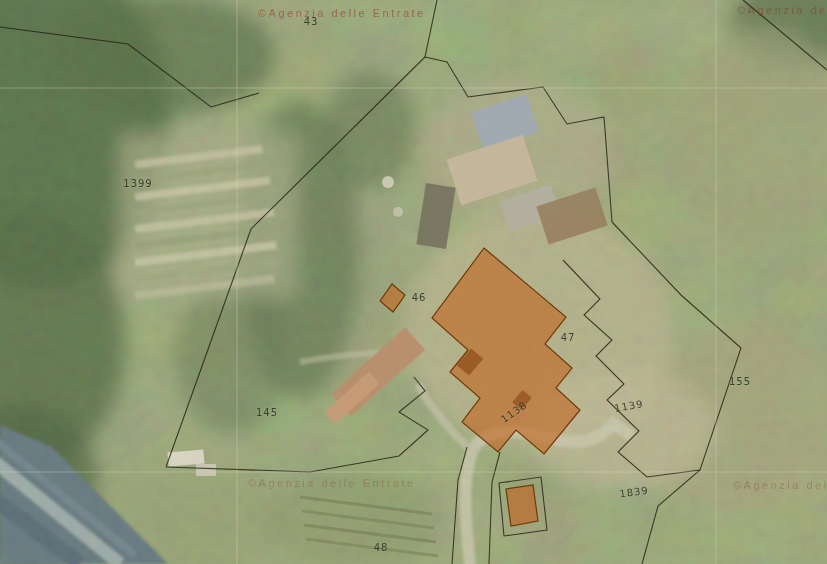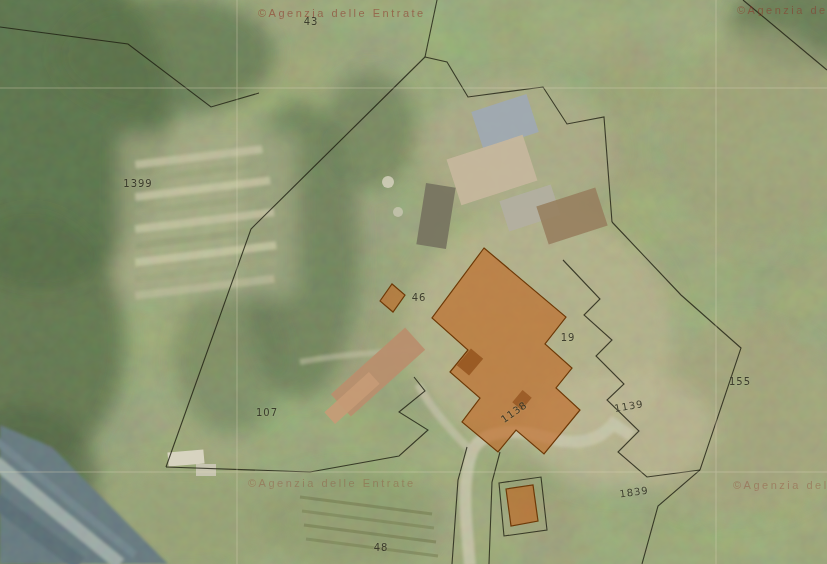--- a/index.html
+++ b/index.html
@@ -150,23 +150,23 @@
       <rect x="-6" y="-8" width="12" height="16" transform="translate(522,400) rotate(40)" fill="rgba(125,58,8,0.5)" stroke="none"></rect>
       <polygon points="380,301 392,284 405,295 393,312" fill="rgba(193,100,30,0.6)"></polygon>
       <polygon points="506,489 533,485 538,521 511,526" fill="rgba(193,100,30,0.62)"></polygon>
     </g>
   </svg>
 
   <div class="labels-layer">
       <div class="parcel-label" style="left: 311px; top: 21px; transform: translate(-50%, -50%) rotate(0deg);">43</div>
       <div class="parcel-label" style="left: 107px; top: 183px; transform: translate(-50%, -50%) rotate(0deg); margin-left: 31px;">1399</div>
       <div class="parcel-label" style="left: 419px; top: 257px; transform: translate(-50%, -50%) rotate(0deg); margin-top: 40px;">46</div>
-      <div class="parcel-label" style="left: 568px; top: 337px; transform: translate(-50%, -50%) rotate(0deg);">19</div>
+      <div class="parcel-label" style="left: 568px; top: 337px; transform: translate(-50%, -50%) rotate(0deg);">47</div>
       <div class="parcel-label" style="left: 740px; top: 381px; transform: translate(-50%, -50%) rotate(0deg);">155</div>
-      <div class="parcel-label" style="left: 267px; top: 412px; transform: translate(-50%, -50%) rotate(0deg);">107</div>
+      <div class="parcel-label" style="left: 267px; top: 412px; transform: translate(-50%, -50%) rotate(0deg);">145</div>
       <div class="parcel-label" style="left: 514px; top: 412px; transform: translate(-50%, -50%) rotate(-35deg);">1138</div>
       <div class="parcel-label" style="left: 629px; top: 406px; transform: translate(-50%, -50%) rotate(-10deg);">1139</div>
       <div class="parcel-label" style="left: 634px; top: 492px; transform: translate(-50%, -50%) rotate(-8deg);">1839</div>
       <div class="parcel-label" style="left: 381px; top: 547px; transform: translate(-50%, -50%) rotate(0deg);">48</div>
     </div>
 
   <div class="wm-layer">
       <div class="wm-text" style="left: 258px; top: 7px; opacity: 0.55;">©Agenzia delle Entrate</div>
       <div class="wm-text" style="left: 737px; top: 4px; opacity: 0.5;">©Agenzia delle Entrate</div>
       <div class="wm-text" style="left: 248px; top: 477px; opacity: 0.3;">©Agenzia delle Entrate</div>

